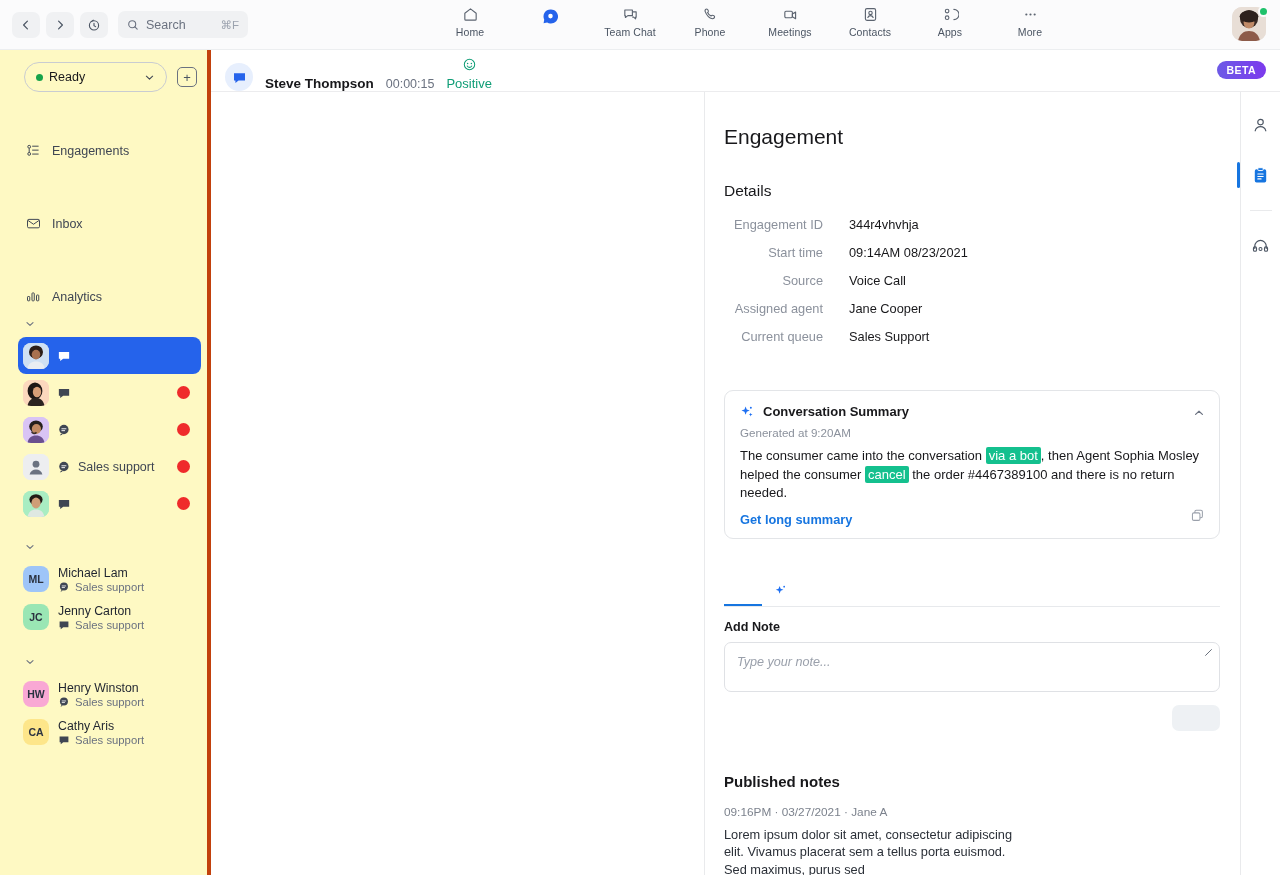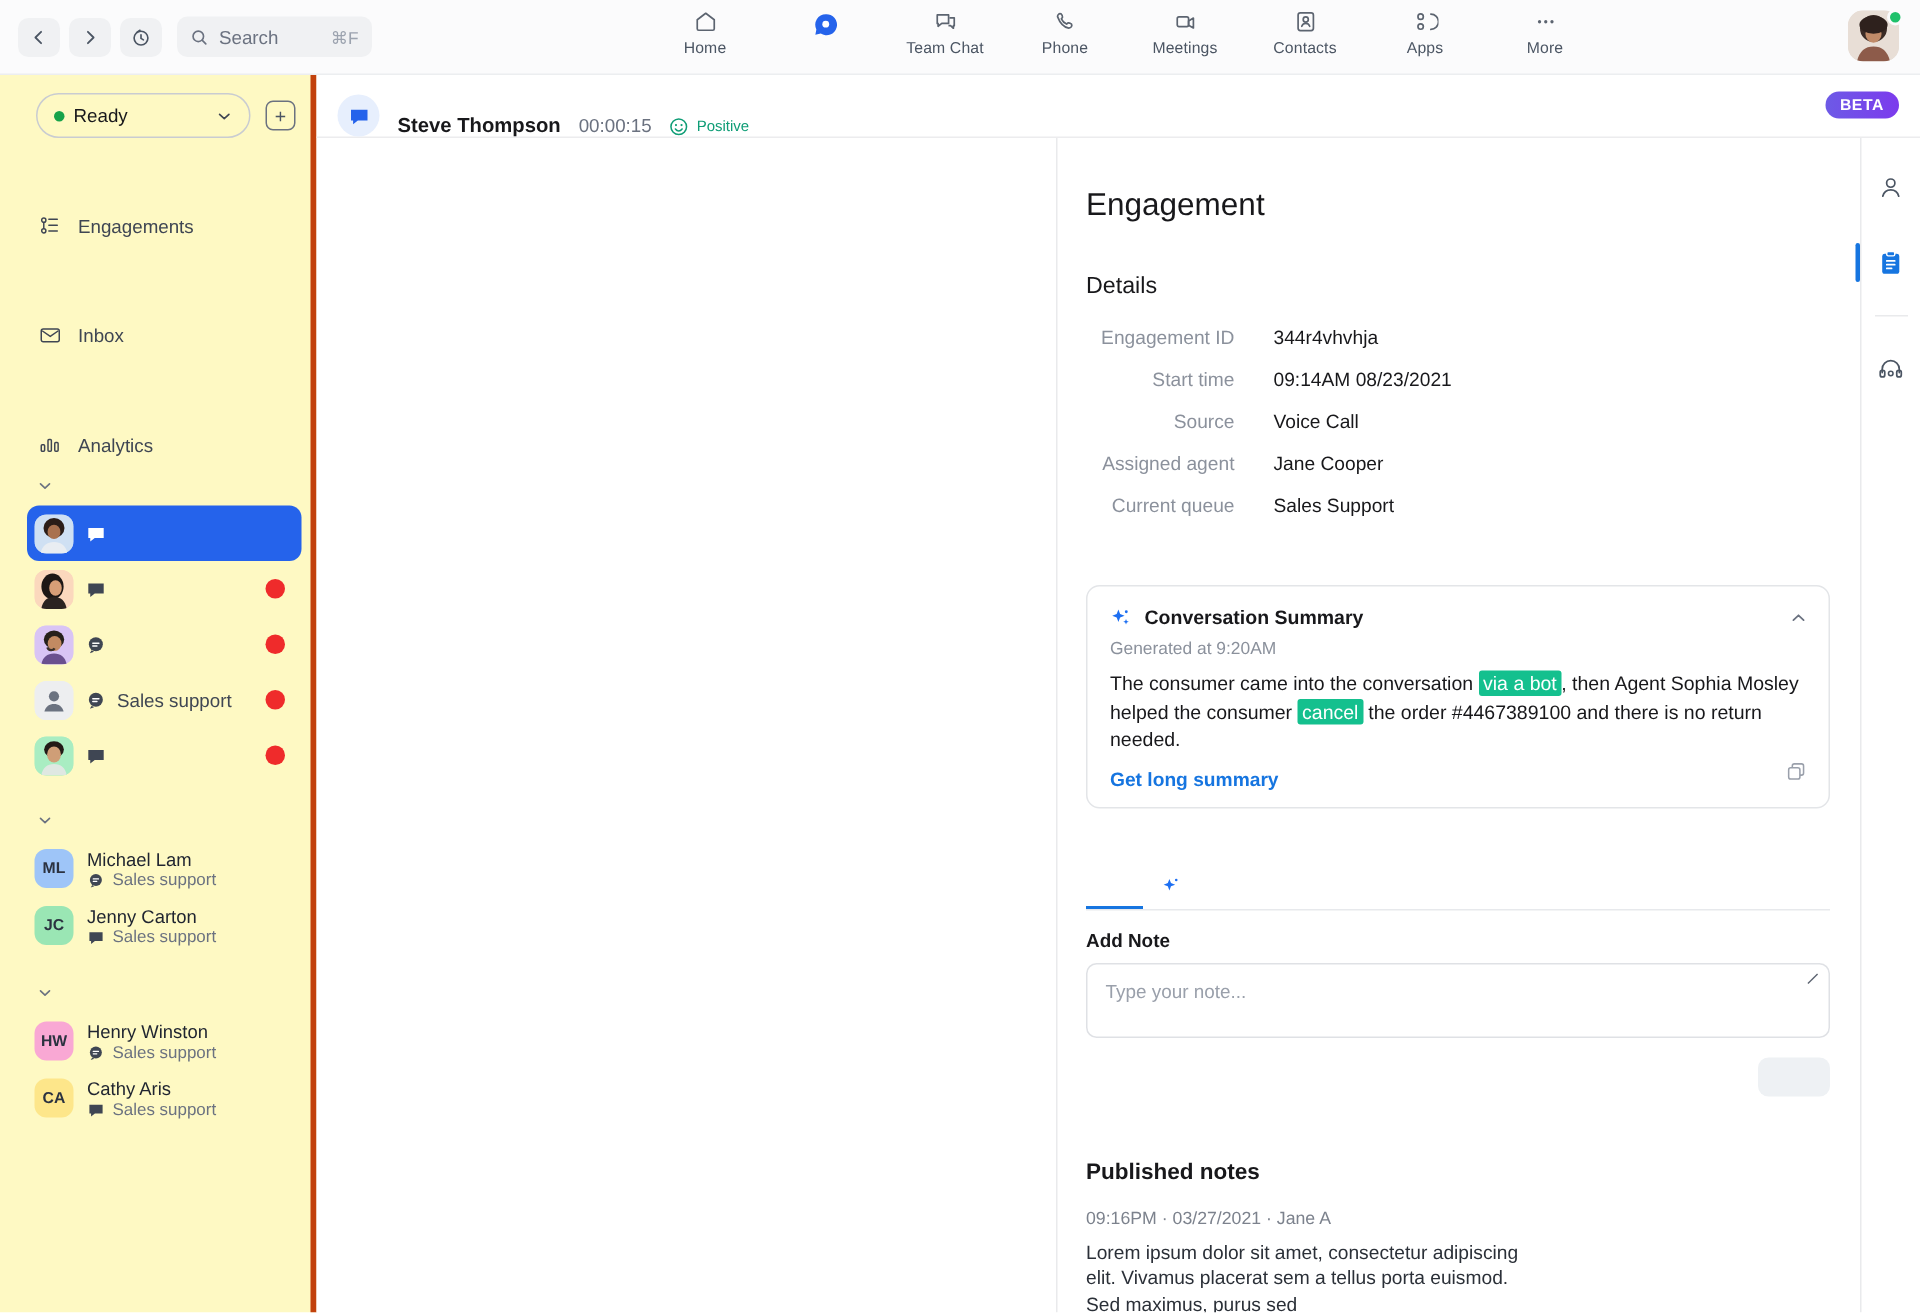--- a/index.html
+++ b/index.html
@@ -126,21 +126,21 @@
     position: absolute; top: 50px; left: 211px; width: 1069px; height: 42px;
     background: #ffffff; border-bottom: 1px solid #ececee;
     display: flex; align-items: flex-end; padding-left: 14px; gap: 12px;
   }
   .chat-ic-wrap {
     width: 28px; height: 28px; border-radius: 50%; background: #e7effd;
     display: flex; align-items: center; justify-content: center;
   }
   .eh-name { font-size: 13.5px; font-weight: 700; color: #18181b; }
   .eh-timer { font-size: 12.5px; color: #6b7280; }
-  .eh-sent { display: flex; align-items: center; gap: 5px; font-size: 10px; color: #0f9d76; }
+  .eh-sent { display: flex; align-items: center; gap: 5px; font-size: 13px; color: #0f9d76; flex-direction: column; }
   .beta {
     position: absolute; right: 14px; top: 11px;
     padding: 3px 10px; border-radius: 11px; color: #fff;
     font-size: 10.5px; font-weight: 700; letter-spacing: .4px;
     background: linear-gradient(90deg,#6d5ae6,#7c3aed);
   }
 
   
   .detail {
     position: absolute; top: 92px; left: 706px; width: 534px; height: 783px;
@@ -176,21 +176,21 @@
     display: flex; align-items: center;
   }
   .tab { width: 38px; height: 29px; display: flex; align-items: center; justify-content: center; }
   .tab.active { border-bottom: 2.5px solid #1675e0; }
 
   .note-lbl { margin-top: 13px; font-size: 12.6px; font-weight: 700; color: #18181b; }
   .note-box {
     margin-top: 8px; height: 50px; border: 1px solid #dfe1e5; border-radius: 7px;
     padding: 9px 12px; position: relative;
   }
-  .note-ph { font-size: 12.6px; color: #9aa0ab; }
+  .note-ph { font-size: 12.6px; color: #9aa0ab; font-style: italic; }
   .resize { position: absolute; right: 5px; top: 4px; color: #5b6270; font-size: 11px; }
   .note-btn {
     margin-top: 13px; margin-left: auto; width: 48px; height: 26px;
     background: #eef1f4; border-radius: 7px;
   }
   .btn-wrap { display: flex; }
 
   .pub-title { margin-top: 42px; font-size: 15px; color: #18181b; font-weight: bold; }
   .pub-meta { margin-top: 15px; font-size: 11.8px; color: #7c828d; }
   .pub-body { margin-top: 7px; font-size: 12.8px; line-height: 17.5px; color: #2b3038; max-width: 290px; }

